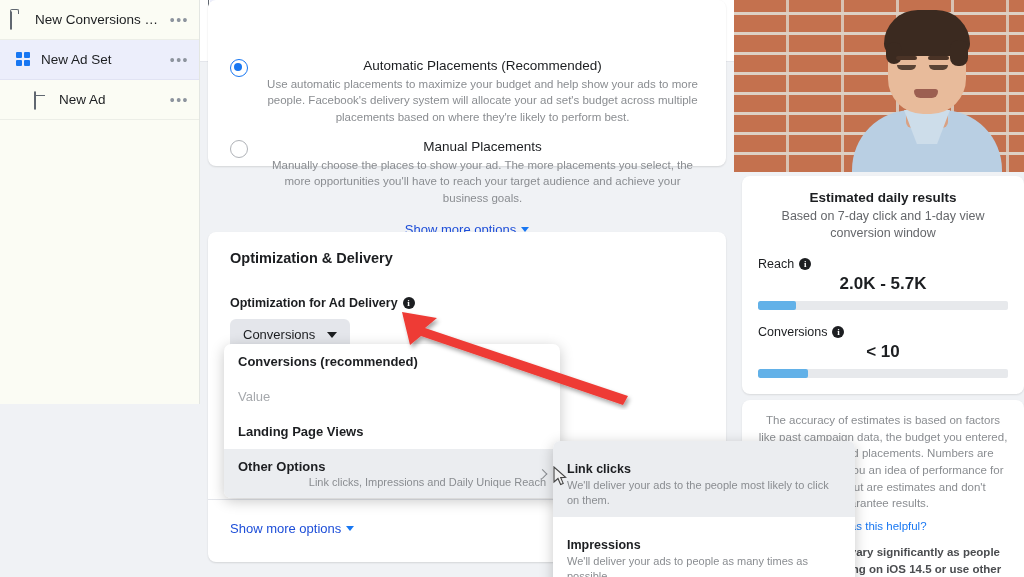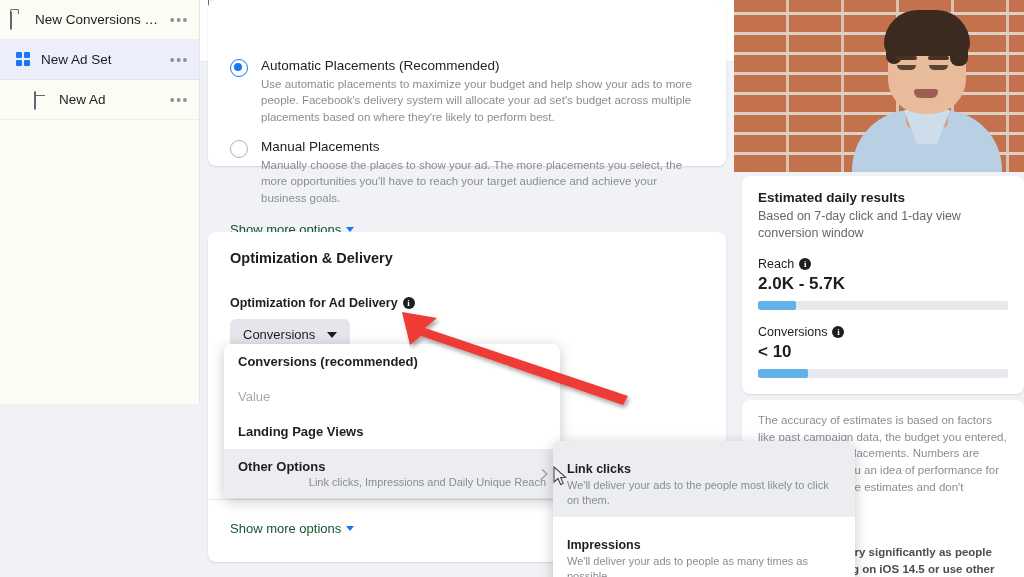--- a/index.html
+++ b/index.html
@@ -58,30 +58,30 @@
   .tab { display: flex; align-items: center; gap: 7px; padding: 6px 12px; border-radius: 6px; font-size: 13.5px; cursor: pointer; }
   .tab.sel { background: #e7f0fd; color: #1877f2; font-weight: 600; }
   .tab.unsel { color: #1c1e21; }
   .pencil { width: 14px; height: 14px; position: relative; }
   .pencil:before{content:"";position:absolute;left:1px;top:1px;width:12px;height:3.2px;background:currentColor;transform:rotate(45deg);transform-origin:left top;border-radius:1px;}
   .eyeo { width: 16px; height: 10px; border: 1.8px solid #1c1e21; border-radius: 50%/60% 60% 60% 60%; position: relative; }
   .eyeo:after{content:"";position:absolute;left:4.2px;top:2px;width:5px;height:5px;background:#1c1e21;border-radius:50%;}
 
   
   .card { position: absolute; left: 8px; width: 518px; background: #fff; border-radius: 8px; box-shadow: 0 1px 2px rgba(0,0,0,.12); }
-  #card-placements { top: 0px; height: 166px; padding: 58px 22px 0 22px; }
+  #card-placements { top: 0px; height: 166px; padding: 58px 22px 0 22px; text-align: center; }
   #card-optim { top: 232px; height: 330px; padding: 18px 22px 0 22px; }
 
   .radio-row { display: flex; margin-bottom: 14px; }
   .radio { flex: 0 0 18px; width: 18px; height: 18px; border-radius: 50%; border: 1.8px solid #b0b3b8; margin-right: 13px; margin-top: 1px; position: relative; background:#fff;}
   .radio.on { border-color: #1877f2; }
   .radio.on:after { content: ""; position: absolute; left: 3px; top: 3px; width: 8px; height: 8px; border-radius: 50%; background: #1877f2; }
   .r-title { font-size: 13.5px; color: #1c1e21; margin-bottom: 3px; }
   .r-desc { font-size: 11.5px; color: #8a8d91; line-height: 1.42; max-width: 452px; }
-  .link-more { font-size: 13px; color: #14532d; display: inline-flex; align-items: center; gap: 5px; cursor: pointer; }
+  .link-more { font-size: 13px; color: #1d4ed8; display: inline-flex; align-items: center; gap: 5px; cursor: pointer; }
   .caret-d { width: 0; height: 0; border-left: 4px solid transparent; border-right: 4px solid transparent; border-top: 5px solid #1877f2; }
 
   .sec-title { font-size: 14.5px; font-weight: bold; color: #1c1e21; margin-bottom: 30px; }
   .field-label { font-size: 12.5px; font-weight: bold; color: #1c1e21; display: flex; align-items: center; gap: 5px; margin-bottom: 9px; }
   .info { width: 12px; height: 12px; border-radius: 50%; background: #1c1e21; color: #fff; font-size: 9px; font-weight: bold; display: flex; align-items: center; justify-content: center; font-family: "Liberation Serif", serif; }
   .select-btn { display: inline-flex; align-items: center; gap: 12px; background: #e4e6eb; border-radius: 6px; padding: 8px 13px; font-size: 13px; color: #1c1e21; cursor: pointer; }
   .caret-dk { width: 0; height: 0; border-left: 5px solid transparent; border-right: 5px solid transparent; border-top: 6px solid #1c1e21; }
   .bottom-more { position: absolute; left: 22px; bottom: 26px; }
   .card-div { position: absolute; left: 0; right: 0; bottom: 62px; height: 1px; background: #e4e6eb; }
 
@@ -117,21 +117,21 @@
   .p-head { position: absolute; left: 36px; bottom: 58px; width: 78px; height: 96px; background: #e8bb9b; border-radius: 40px 40px 36px 36px; }
   .p-hair { position: absolute; left: 32px; bottom: 116px; width: 86px; height: 46px; background: #3b2a20; border-radius: 44px 44px 16px 16px; }
   .p-hair:after{content:"";position:absolute;left:2px;bottom:-8px;width:16px;height:22px;background:#3b2a20;border-radius:8px;}
   .p-hair:before{content:"";position:absolute;right:2px;bottom:-10px;width:18px;height:26px;background:#3b2a20;border-radius:8px;}
   .p-brow { position: absolute; width: 21px; height: 4px; background: #4a3326; border-radius: 3px; bottom: 112px;}
   .p-brow.l { left: 44px; } .p-brow.r { left: 76px; }
   .p-eye { position: absolute; width: 19px; height: 5px; background: #5a4436; border-radius: 0 0 10px 10px; bottom: 102px;}
   .p-eye.l { left: 45px; } .p-eye.r { left: 77px; }
   .p-mouth { position: absolute; left: 62px; bottom: 74px; width: 24px; height: 9px; background: #9c5f51; border-radius: 4px 4px 9px 9px; }
 
-  .panel-card { position: absolute; left: 8px; width: 282px; background: #fff; border-radius: 8px; box-shadow: 0 1px 2px rgba(0,0,0,.10); }
+  .panel-card { position: absolute; left: 8px; width: 282px; background: #fff; border-radius: 8px; box-shadow: 0 1px 2px rgba(0,0,0,.10); text-align: center; }
   #est-card { top: 176px; padding: 14px 16px 16px 16px; }
   .est-title { font-size: 13.5px; font-weight: bold; color: #1c1e21; }
   .est-sub { font-size: 12.5px; color: #65676b; margin-top: 3px; line-height: 1.35; }
   .metric-lbl { font-size: 12.5px; color: #1c1e21; display: flex; align-items: center; gap: 5px; margin-top: 15px; }
   .metric-val { font-size: 17px; font-weight: bold; color: #1c1e21; margin-top: 3px; }
   .bar { height: 9px; background: #e7e9ec; border-radius: 2px; margin-top: 7px; position: relative; overflow: hidden; }
   .bar i { position: absolute; left: 0; top: 0; height: 9px; background: #62b1e8; display: block; border-radius: 2px; }
 
   #note-card { top: 400px; padding: 12px 16px 16px 16px; min-height: 177px; }
   .note { font-size: 11.5px; color: #8a8d91; line-height: 1.45; }

